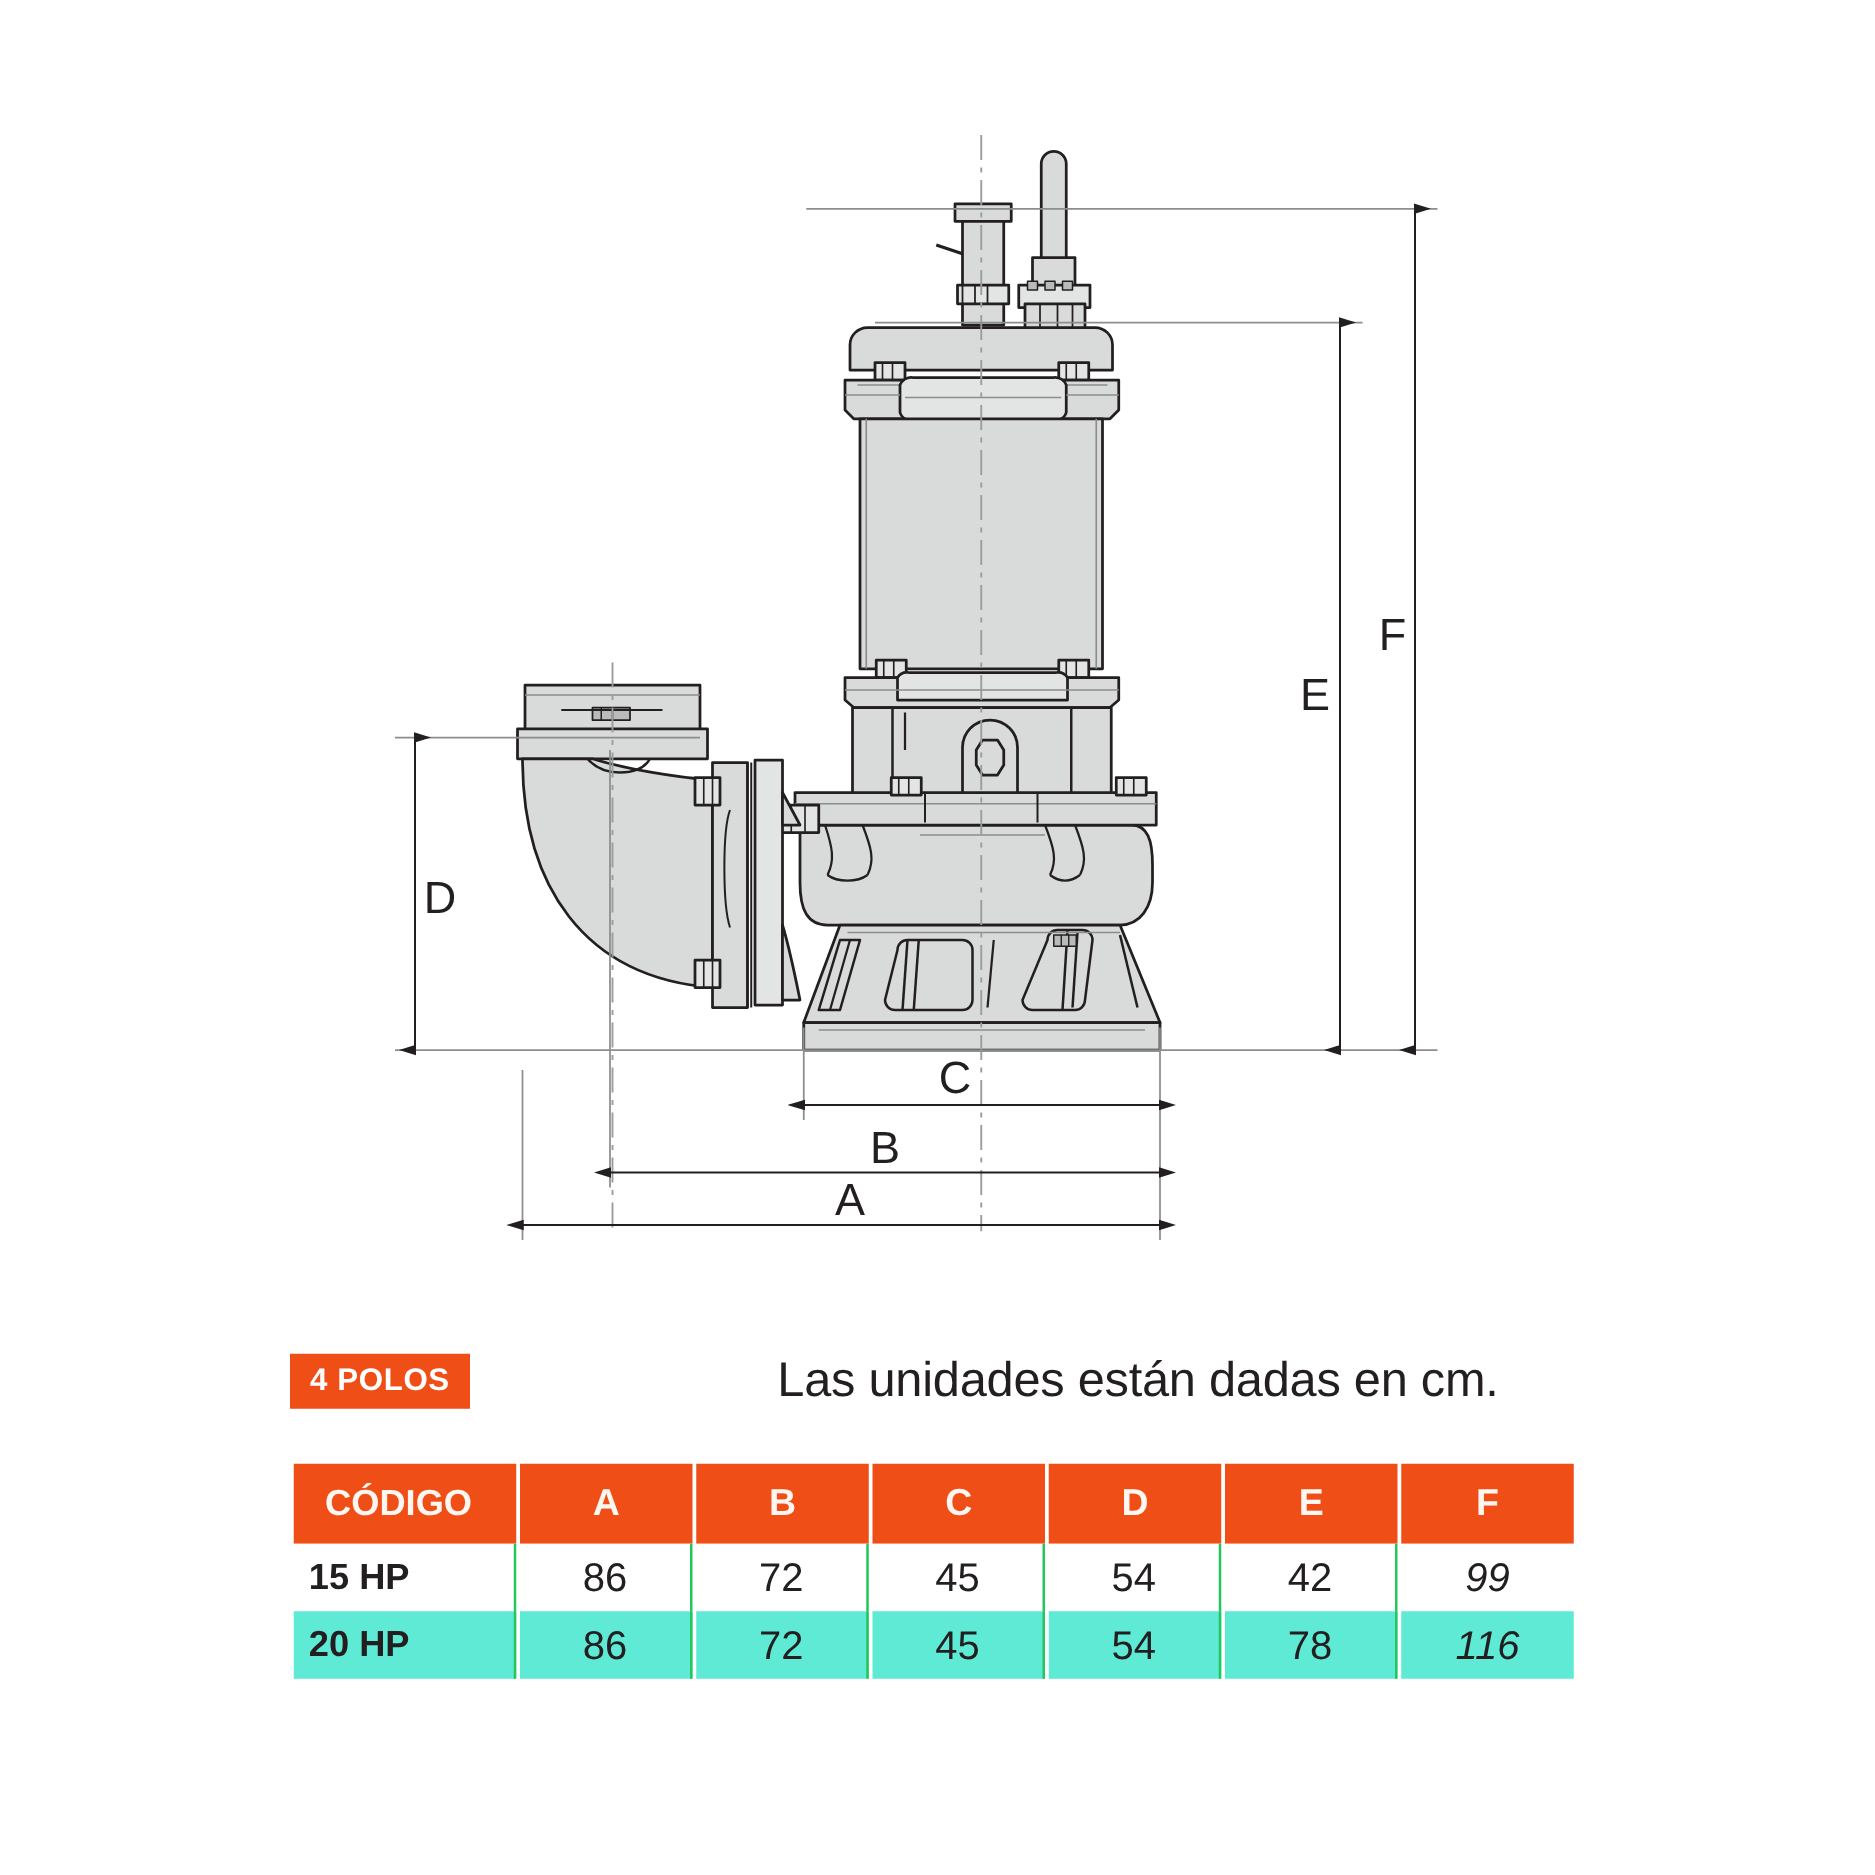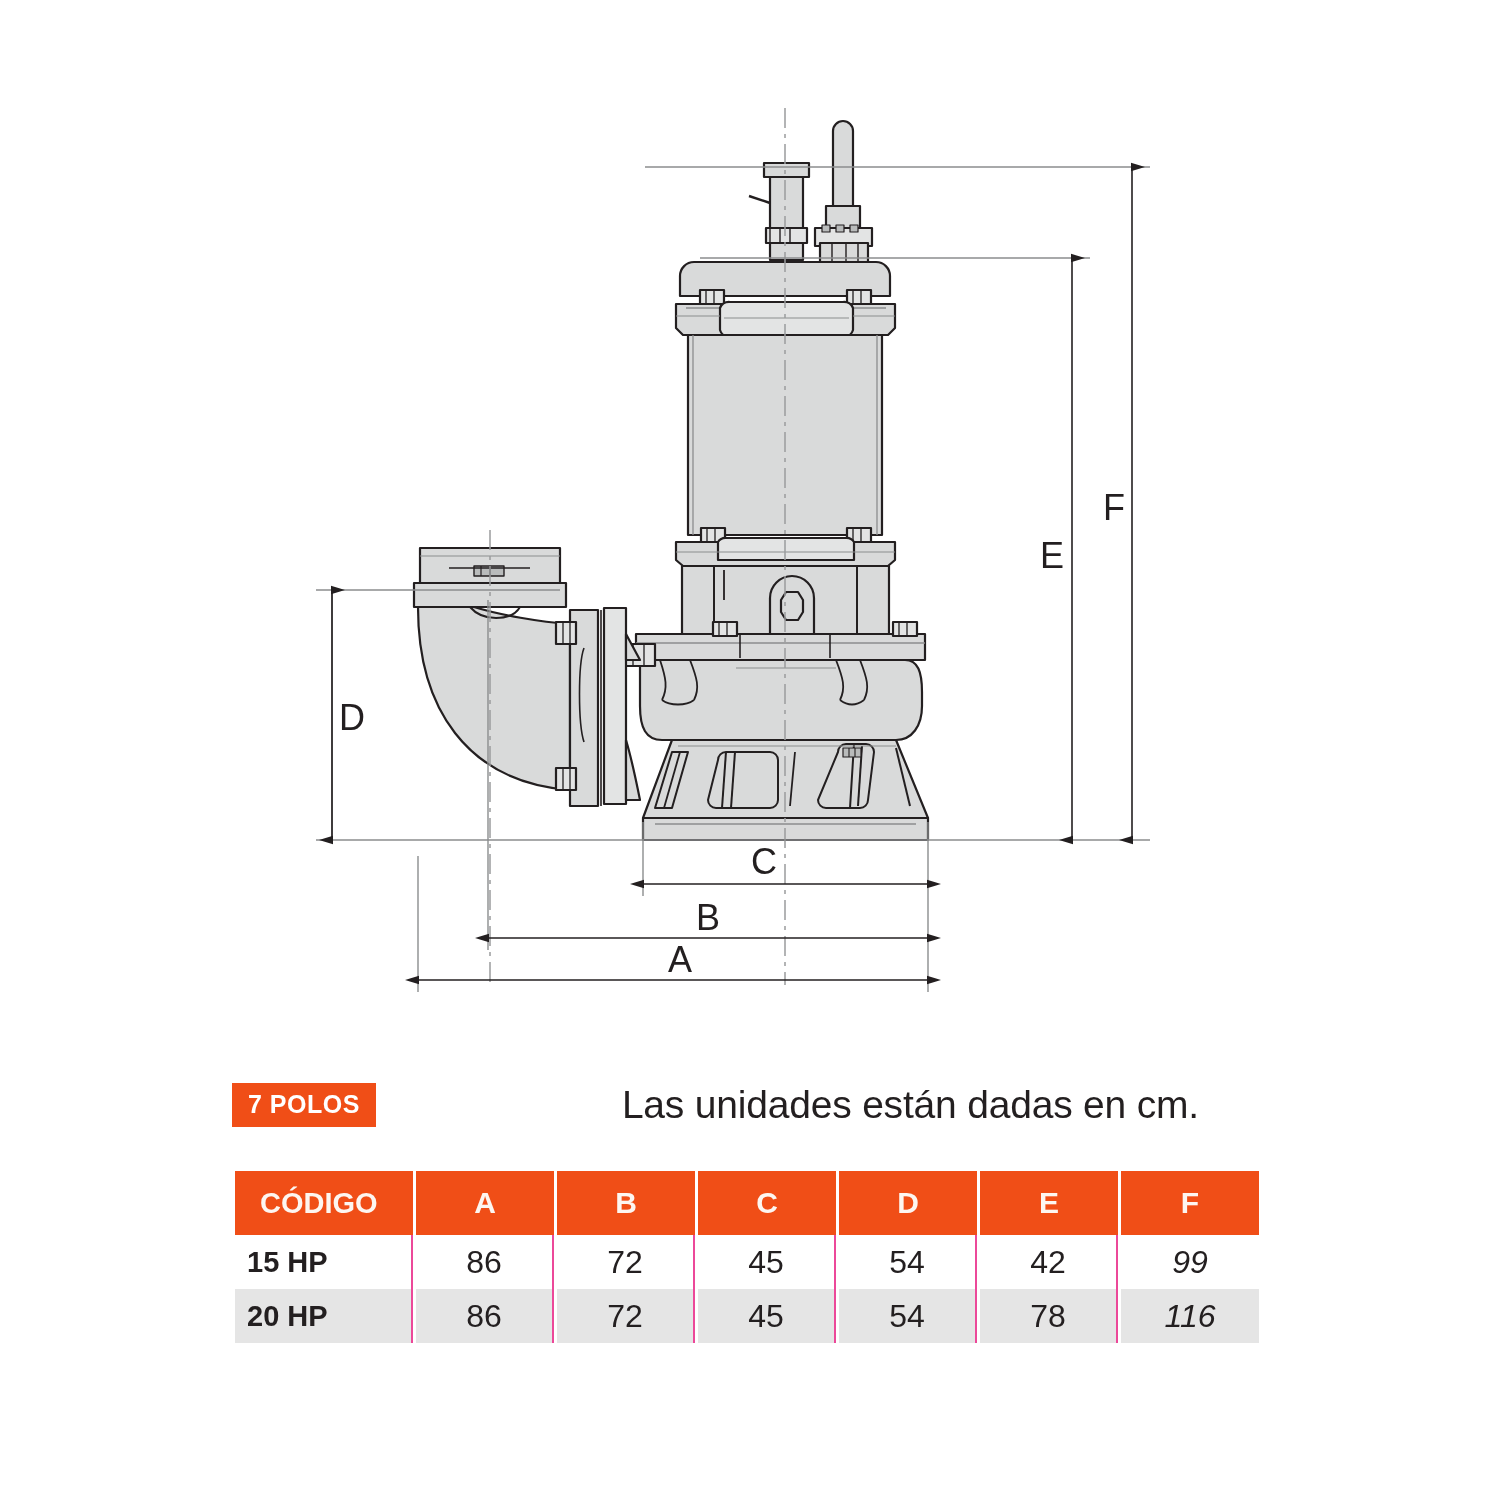--- a/index.html
+++ b/index.html
@@ -79,30 +79,30 @@
     padding-left: 25px;
     text-align: left;
   }
   table.dims tbody td {
     height: 52px;
     text-align: center;
     vertical-align: middle;
     font-size: 32px;
     color: #231f20;
     background: #ffffff;
-    border-right: 2px solid #ec4899;
+    border-right: 2px solid #22c55e;
   }
   table.dims tbody td:last-child { border-right: none; font-style: italic; }
   table.dims tbody td.code-cell {
     font-weight: bold;
     text-align: left;
     padding-left: 12px;
     font-size: 29px;
   }
-  table.dims tbody tr.alt td { background: #e5e5e5; }
+  table.dims tbody tr.alt td { background: #5eead4; }
   .dim-letter {
     font-size: 36px;
     fill: #231f20;
     font-family: "Liberation Sans", sans-serif;
   }
 </style>
 </head>
 <body>
 
 <div id="stage">
@@ -300,21 +300,21 @@
       <text class="dim-letter" x="352" y="730" text-anchor="middle">D</text>
       <text class="dim-letter" x="680" y="972" text-anchor="middle">A</text>
       <text class="dim-letter" x="708" y="930" text-anchor="middle">B</text>
       <text class="dim-letter" x="764" y="874" text-anchor="middle">C</text>
     </g>
   </svg>
 
   <div class="lower">
 
     <div class="legend-row">
-      <span class="badge">7 POLOS</span>
+      <span class="badge">4 POLOS</span>
       <span class="units-note">Las unidades están dadas en cm.</span>
     </div>
 
     <table class="dims">
       <colgroup>
         <col class="codigo">
           <col class="dim">
           <col class="dim">
           <col class="dim">
         <col class="dim">

